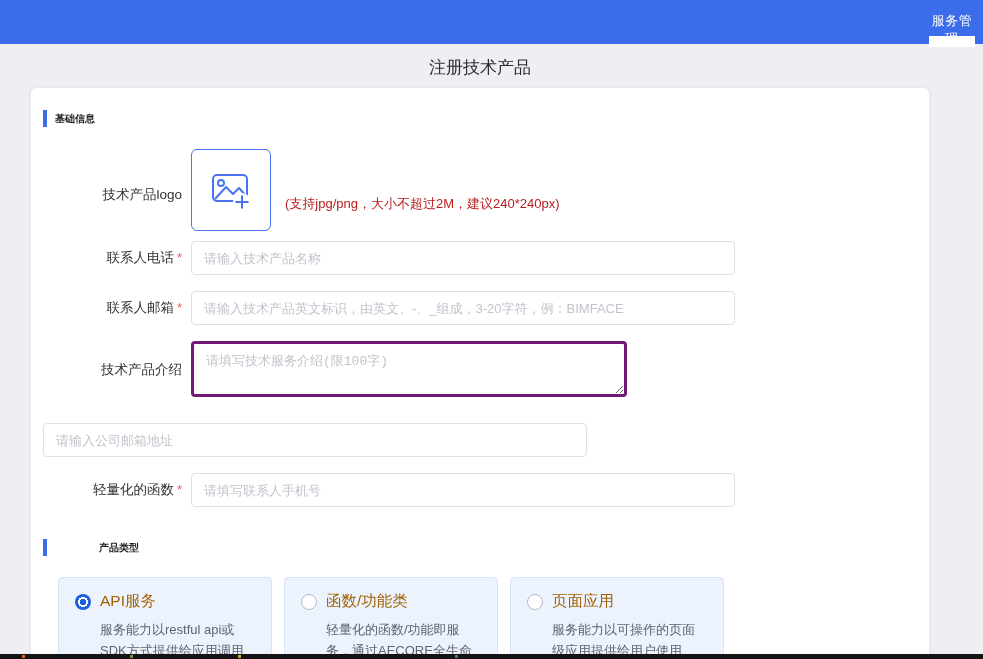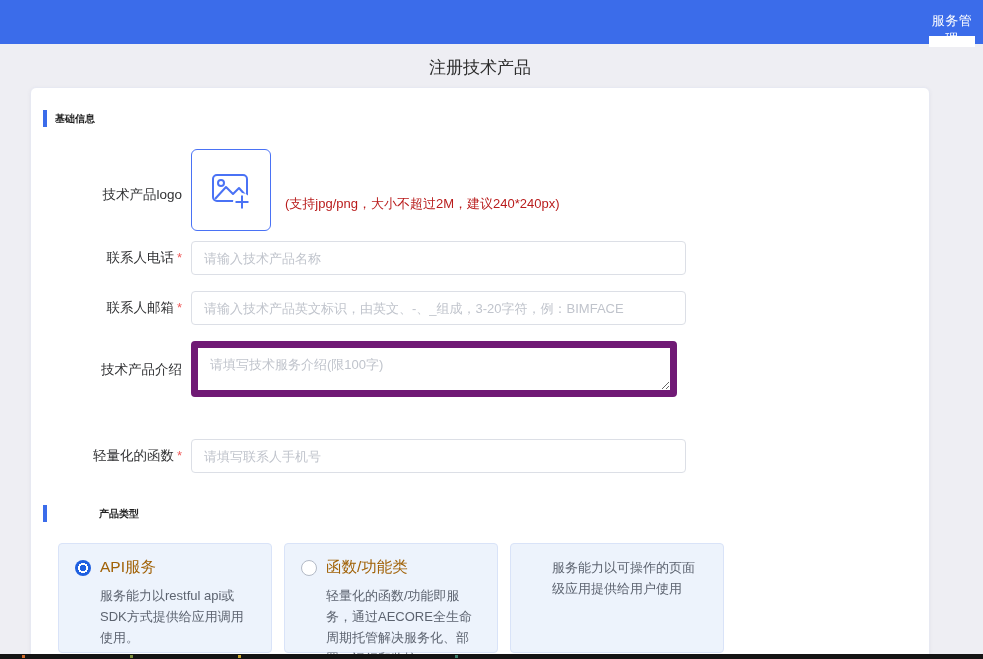--- a/index.html
+++ b/index.html
@@ -56,31 +56,31 @@
     display: flex; align-items: center; margin-bottom: 16px;
   }
   .form-label {
     width: 148px; min-width: 148px; text-align: right; padding-right: 9px;
     font-size: 13.5px; color: #303133; line-height: 34px;
   }
   .form-label.top { line-height: 20px; padding-top: 10px; }
   .required-mark { color: #f05b5b; margin-left: 3px; font-size: 13px; }
 
   .text-input {
-    width: 495px; height: 34px; border: 1px solid #dcdfe6; border-radius: 4px;
+    width: 544px; height: 34px; border: 1px solid #dcdfe6; border-radius: 4px;
     padding: 16px 12px; font-size: 13px; color: #000000; outline: none;
     font-family: "Liberation Sans", "DejaVu Sans", sans-serif;
     background: #fff;
   }
   .text-input::placeholder, .text-area::placeholder { color: #c0c4cc; opacity: 1; }
 
   .text-area {
-    width: 486px; height: 56px; border: 7px solid #701a75; border-radius: 4px;
+    width: 436px; height: 56px; border: 3px solid #701a75; border-radius: 4px;
     padding: 8px 12px; font-size: 13px; color: #303133; outline: none;
-    font-family: Liberation Sans, sans-serif;
+    font-family: Liberation Mono, monospace;
     resize: both; background: #fff;
   }
 
   
   .logo-row { margin-bottom: 10px; }
   .upload-box {
     width: 80px; height: 82px; border: 1px solid #4a72f5; border-radius: 6px;
     background: #fff; display: flex; align-items: center; justify-content: center;
     cursor: pointer;
   }
@@ -167,20 +167,21 @@
   </div>
 
   <div class="form-row">
     <div class="form-label top" style="padding-top:2px;">
       <span>技术产品介绍</span>
     </div>
     <textarea class="text-area" placeholder="请填写技术服务介绍(限100字)" style=""></textarea>
   </div>
 
   <div class="form-row" style="margin-top:26px;">
+    <input class="text-input" type="text" placeholder="请输入公司邮箱地址" style="">
   </div>
 
   <div class="form-row">
     <div class="form-label">
       <span>轻量化的函数</span><span class="required-mark">*</span>
     </div>
     <input class="text-input" type="text" placeholder="请填写联系人手机号" style="">
   </div>
 
   <div class="product-type-section">
@@ -201,20 +202,24 @@
 
       <div class="type-card">
         <div class="type-card-head">
           <span class="radio"></span>
           <span class="type-title">函数/功能类</span>
         </div>
         <div class="type-desc">轻量化的函数/功能即服务，通过AECORE全生命周期托管解决服务化、部署、运行和监控</div>
       </div>
 
       <div class="type-card">
+        <div class="type-card-head">
+          <span class="radio"></span>
+          <span class="type-title">页面应用</span>
+        </div>
         <div class="type-desc">服务能力以可操作的页面级应用提供给用户使用</div>
       </div>
 
     </div>
   </div>
 </div>
 
 <div class="bottom-strip">
   <span class="speck" style="left:22px;  background:#d06a2a;"></span>
   <span class="speck" style="left:130px; background:#7a8c3a;"></span>

